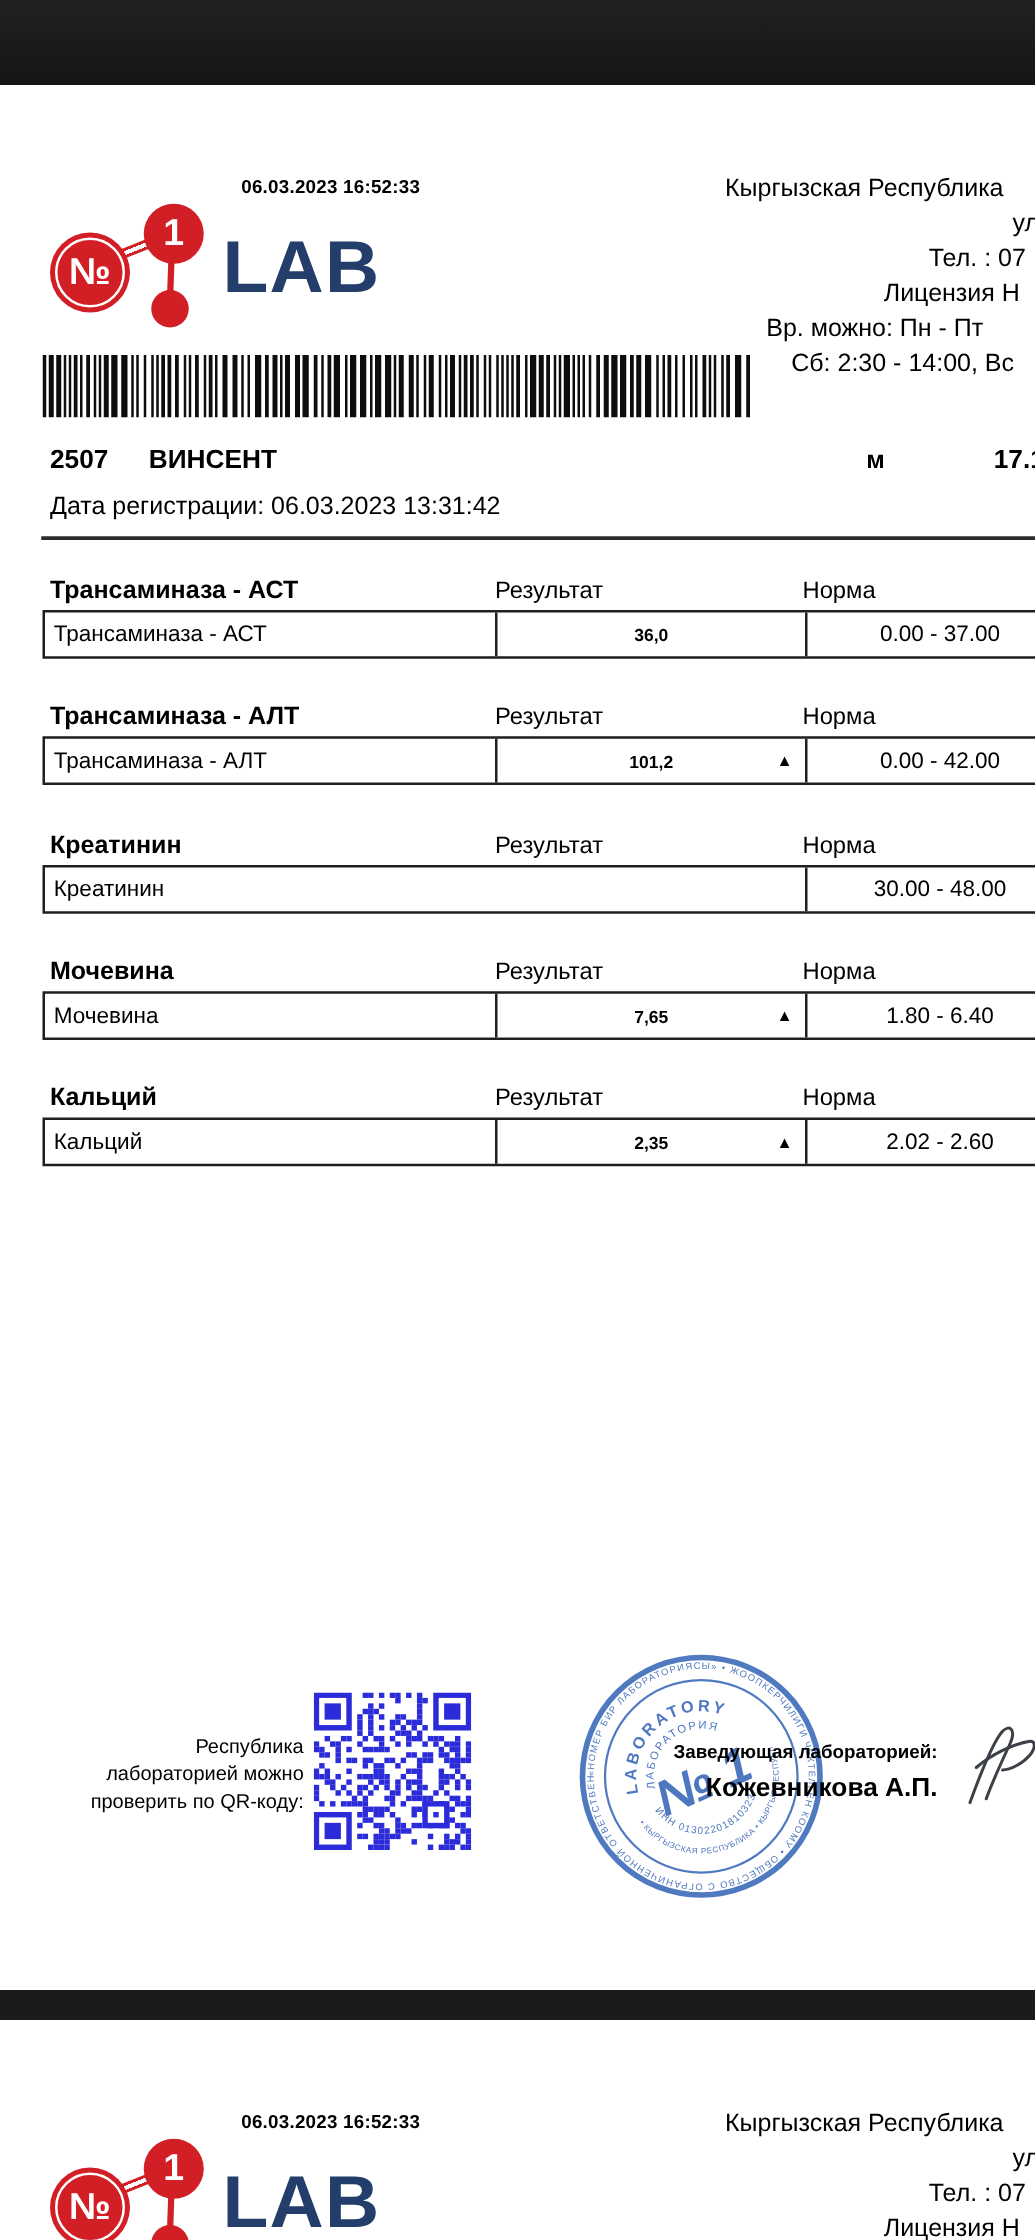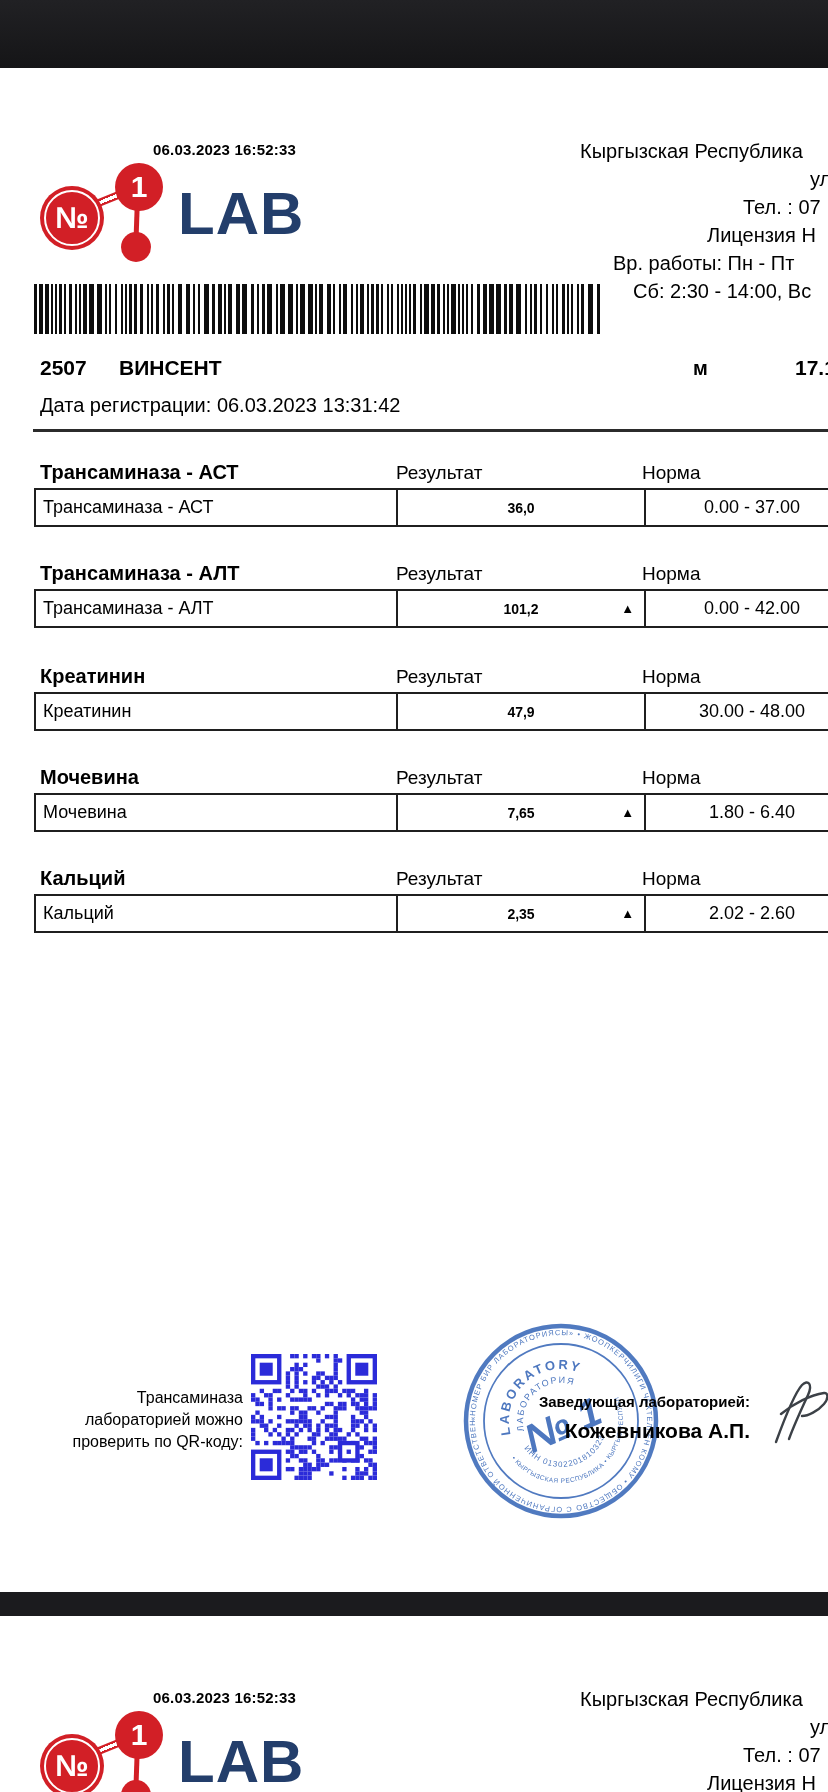--- a/index.html
+++ b/index.html
@@ -1,21 +1,21 @@
 <!DOCTYPE html>
 <html><head>
 <meta charset="utf-8">
 <style>
   html,body{margin:0;padding:0;background:#ffffff;}
   .screen{position:relative;width:828px;height:1792px;overflow:hidden;background:#ffffff;
           font-family:"Liberation Sans","DejaVu Sans",sans-serif;color:#000;}
   .abs{position:absolute;}
   .topbar{left:0;top:0;width:828px;height:68px;background:linear-gradient(#212124,#151517);}
   .sep{left:0;top:1592px;width:828px;height:24px;background:#1b1b1e;}
-  .ts{font-size:15px;font-weight:600;letter-spacing:.2px;white-space:nowrap;}
+  .ts{font-size:15px;font-weight:600;letter-spacing:.2px;white-space:nowrap;margin-left:40px;}
   .clinic{font-size:20px;white-space:nowrap;}
   .pat{font-weight:bold;font-size:21px;white-space:nowrap;text-align:right;}
   .reg{font-size:20px;white-space:nowrap;}
   .hr{height:3px;background:#2b2b2b;}
   .section{position:absolute;left:34px;width:822px;height:70px;}
   .sec-title{position:absolute;left:6px;top:0;font-weight:bold;font-size:20px;white-space:nowrap;}
   .col-h{position:absolute;top:1px;font-size:19px;text-align:left;}
   .col-h-res{left:362px;width:248px;}
   .col-h-norm{left:608px;width:214px;}
   .t-row{position:absolute;left:0;top:27px;width:822px;height:39px;border:2px solid #1f1f1f;box-sizing:border-box;}
@@ -60,21 +60,21 @@
       </div>
       <div class="abs logo-one" style="left:115px;top:163px;">1</div>
       <div class="abs logo-lab" style="left:178px;top:184px;">LAB</div>
     </div>
 
     <div>
       <div class="abs clinic" style="left:580px;top:140px;">Кыргызская Республика</div>
       <div class="abs clinic" style="left:810px;top:168px;">ул</div>
       <div class="abs clinic" style="left:743px;top:196px;">Тел. : 07</div>
       <div class="abs clinic" style="left:707px;top:224px;">Лицензия Н</div>
-      <div class="abs clinic" style="left:613px;top:252px;">Вр. работы: Пн - Пт</div>
+      <div class="abs clinic" style="left:613px;top:252px;">Вр. можно: Пн - Пт</div>
       <div class="abs clinic" style="left:633px;top:280px;">Сб: 2:30 - 14:00, Вс</div>
     </div>
 
     <svg class="abs" id="barcode" style="left:34px;top:284px;" width="573" height="50">
         <g fill="#0d0d0d">
           <rect x="0" y="0" width="3" height="50"></rect>
           <rect x="5" y="0" width="4" height="50"></rect>
           <rect x="11" y="0" width="4" height="50"></rect>
           <rect x="17" y="0" width="2" height="50"></rect>
           <rect x="21" y="0" width="2" height="50"></rect>
@@ -211,24 +211,20 @@
         <div class="cell norm">0.00 - 42.00</div>
       </div>
     </div>
 
     <div class="section" style="top:665px;">
       <div class="sec-title">Креатинин</div>
       <div class="col-h col-h-res">Результат</div>
       <div class="col-h col-h-norm">Норма</div>
       <div class="t-row">
         <div class="cell name">Креатинин</div>
-        <div class="cell res">
-          <span class="val">47,9</span>
-          <span class="flag"></span>
-        </div>
         <div class="cell norm">30.00 - 48.00</div>
       </div>
     </div>
 
     <div class="section" style="top:766px;">
       <div class="sec-title">Мочевина</div>
       <div class="col-h col-h-res">Результат</div>
       <div class="col-h col-h-norm">Норма</div>
       <div class="t-row">
         <div class="cell name">Мочевина</div>
@@ -248,21 +244,21 @@
         <div class="cell name">Кальций</div>
         <div class="cell res">
           <span class="val">2,35</span>
           <span class="flag">▲</span>
         </div>
         <div class="cell norm">2.02 - 2.60</div>
       </div>
     </div>
 
     <div class="abs qr-caption" style="left:40px;top:1387px;width:203px;">
-      <div>Трансаминаза</div>
+      <div>Республика</div>
       <div>лабораторией можно</div>
       <div>проверить по QR-коду:</div>
     </div>
     <svg class="abs" id="qr" style="left:251px;top:1354px;" width="126" height="126">
         <rect x="39.10" y="0.00" width="4.34" height="4.34" fill="#2b2bd9"></rect>
         <rect x="43.45" y="0.00" width="4.34" height="4.34" fill="#2b2bd9"></rect>
         <rect x="52.14" y="0.00" width="4.34" height="4.34" fill="#2b2bd9"></rect>
         <rect x="60.83" y="0.00" width="4.34" height="4.34" fill="#2b2bd9"></rect>
         <rect x="65.17" y="0.00" width="4.34" height="4.34" fill="#2b2bd9"></rect>
         <rect x="73.86" y="0.00" width="4.34" height="4.34" fill="#2b2bd9"></rect>

